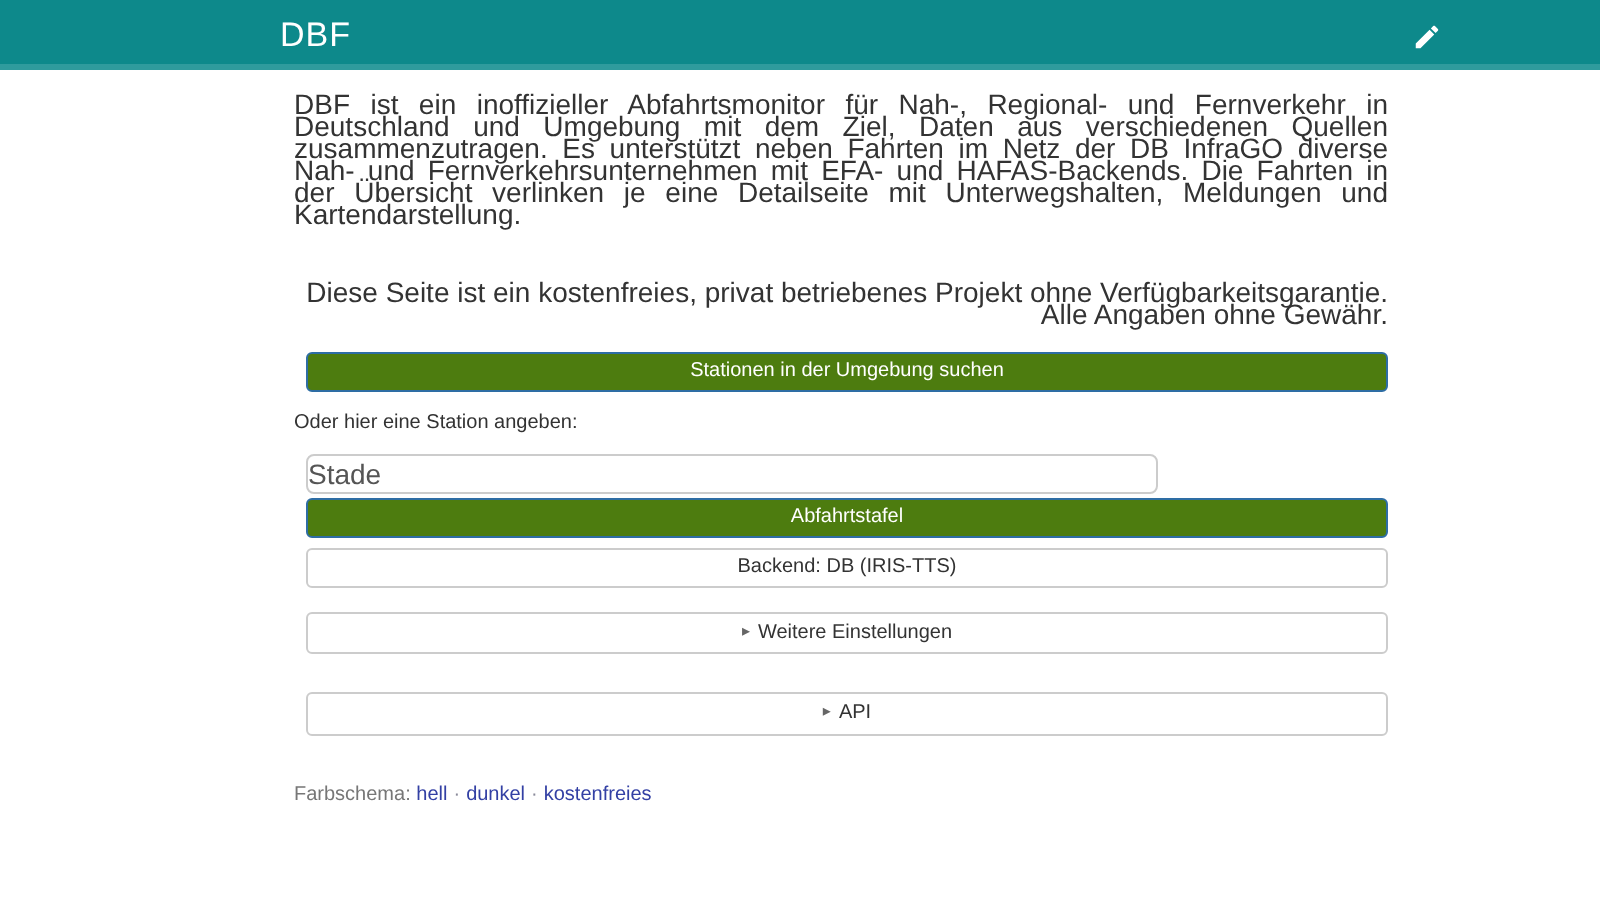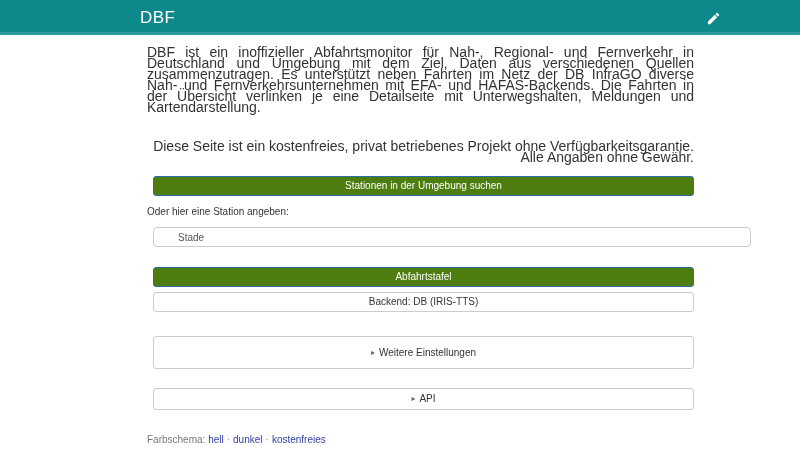--- a/index.html
+++ b/index.html
@@ -22,29 +22,29 @@
   .p2 { margin-top: 28px; text-align: right; }
 
   .form-col { margin-left: 6px; }
 
   .btn { display: block; width: 100%; height: 20px; line-height: 18px; font-size: 10px;
     text-align: center; border-radius: 3px; cursor: pointer;
     font-family: "Liberation Sans", sans-serif; }
   .btn-primary { background: #4d7c0f; border: 1px solid #2e6da4; color: #ffffff; }
   .btn-default { background: #ffffff; border: 1px solid #cccccc; color: #333333; }
   .btn-nearby { margin-top: 13px; }
-  .btn-departures { margin-top: 20px; text-align: center; }
+  .btn-departures { margin-top: 2px; text-align: center; }
   .btn-backend { margin-top: 5px; }
-  .btn-settings { margin-top: 24px; height: 33px; line-height: 19px; }
+  .btn-settings { margin-top: 12px; height: 21px; line-height: 19px; }
   .btn-api { margin-top: 19px; height: 22px; line-height: 20px; }
   .toggle-arrow { color: #666; font-size: 8px; margin-right: 4px; position: relative; top: -1px; }
 
   .station-label { margin-top: 10px; font-size: 10px; line-height: 11px; color: #333; }
-  .station-input { display: block; margin-top: 10px; margin-left: 6px; width: 598px; height: 20px;
-    border: 1px solid #cccccc; border-radius: 4px; padding: 0 24px; font-size: 10px; color: #555;
+  .station-input { display: block; margin-top: 10px; margin-left: 6px; width: 426px; height: 20px;
+    border: 1px solid #cccccc; border-radius: 4px; padding: 0 0; font-size: 14px; color: #555;
     font-family: "Liberation Sans", sans-serif; outline: none; }
 
   
   .footer-line { font-size: 10px; line-height: 11px; color: #777; }
   .fl-colorscheme { margin-top: 24px; }
   .fl-version { margin-top: 12px; }
   .footer-line a { color: #3340a4; text-decoration: none; cursor: pointer; }
   .sep { color: #8a8a9a; margin: 0 3px; }
   .version-text { color: #3340a4; }
 </style>

